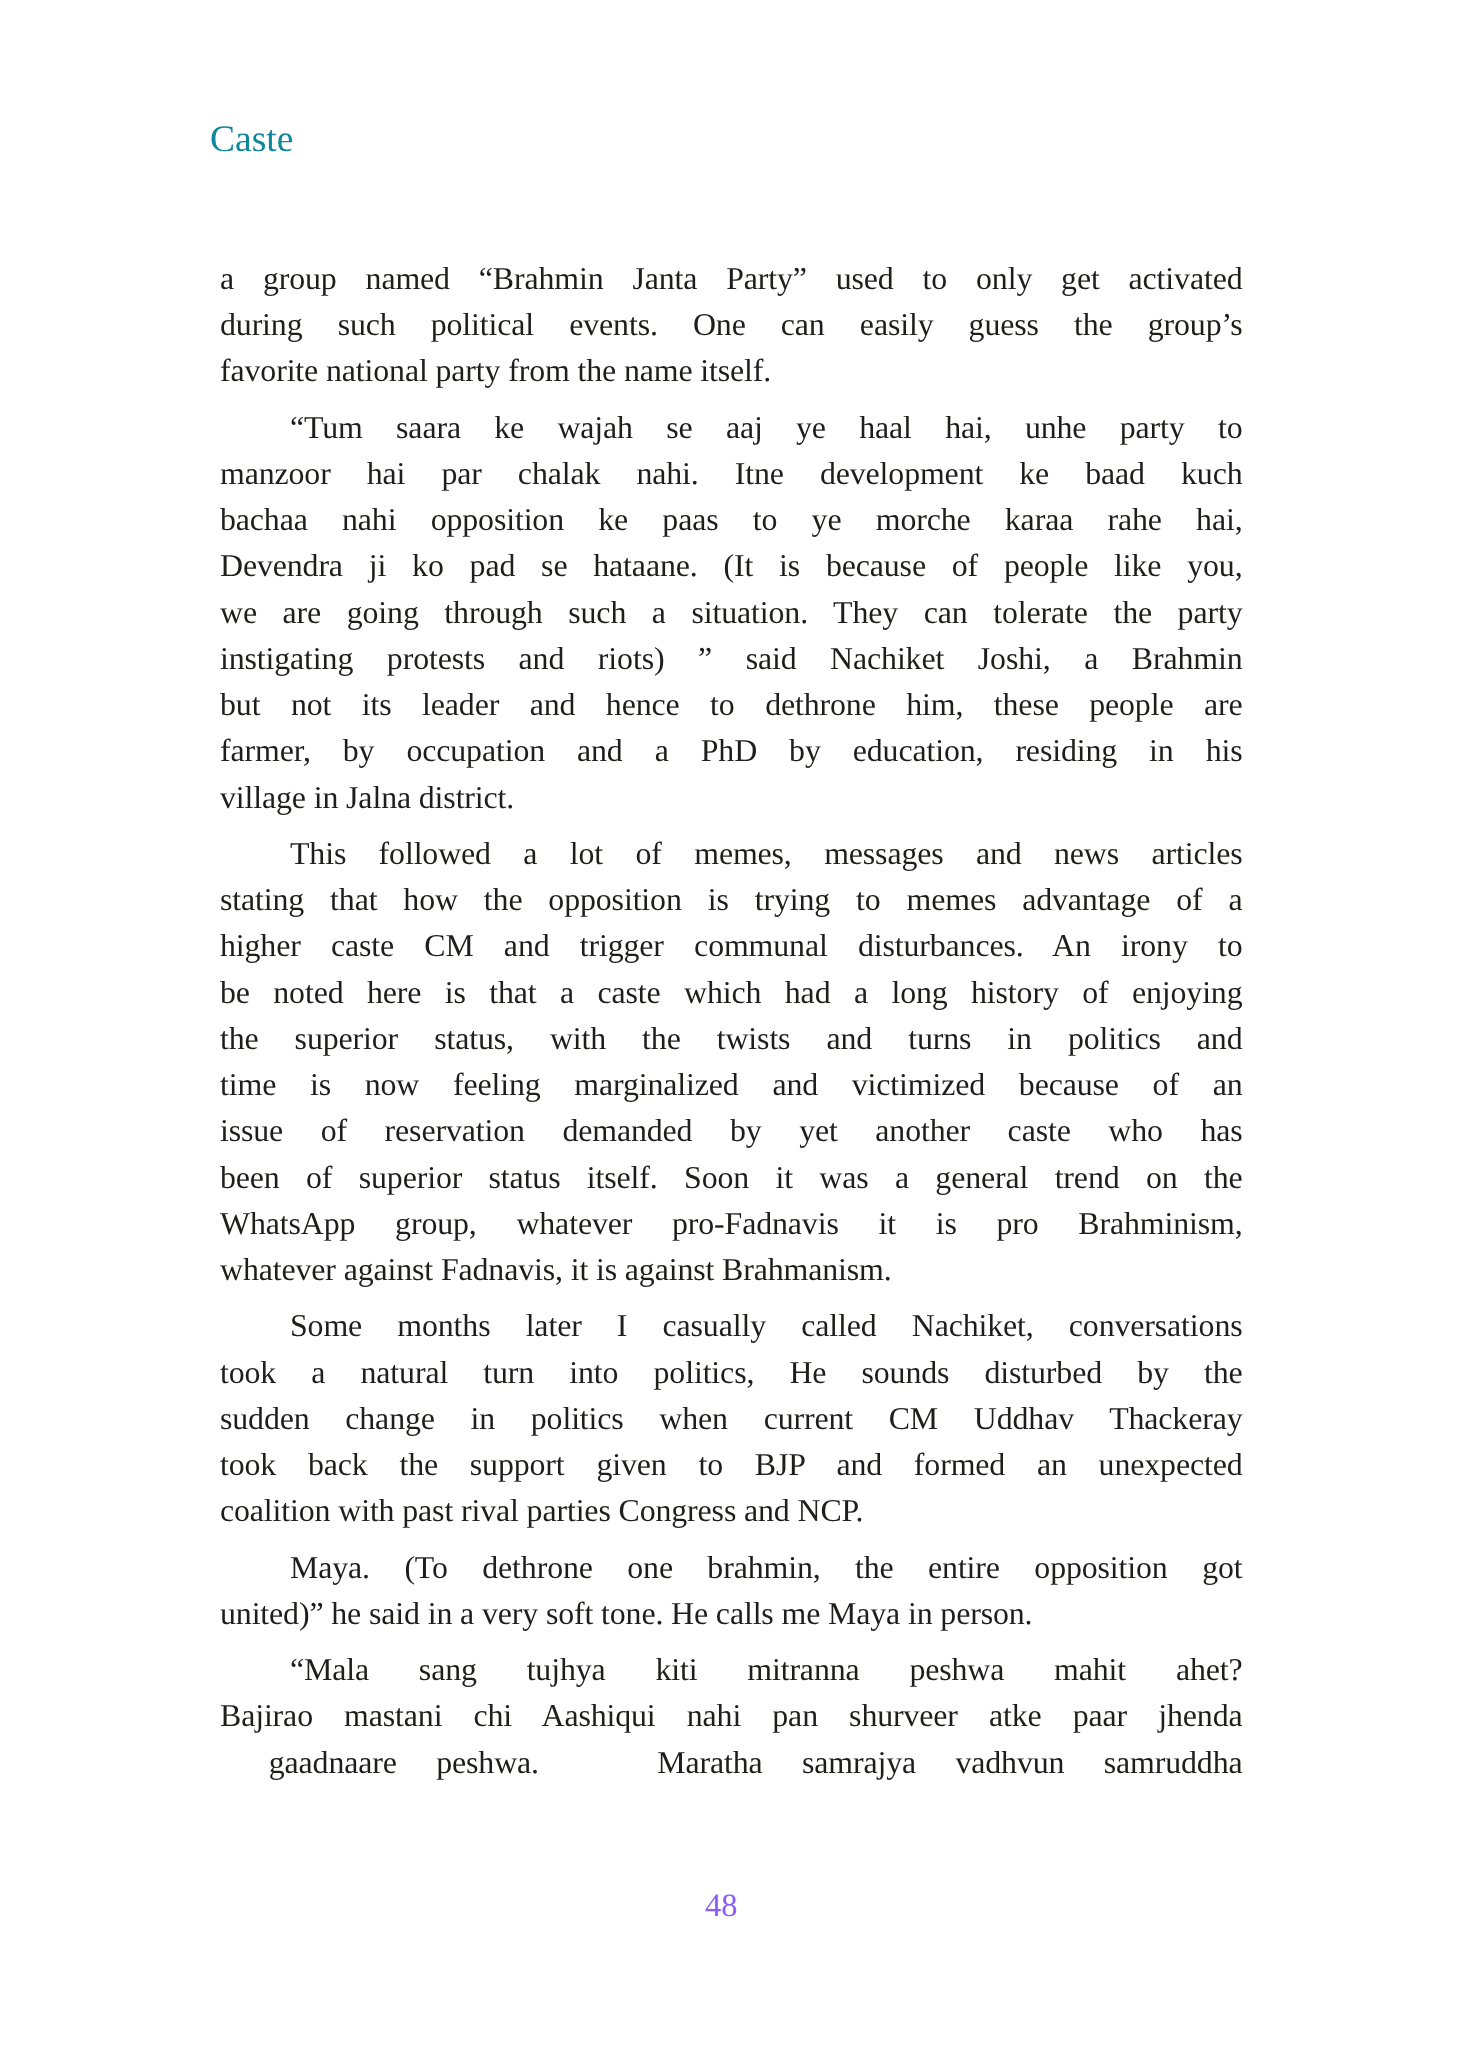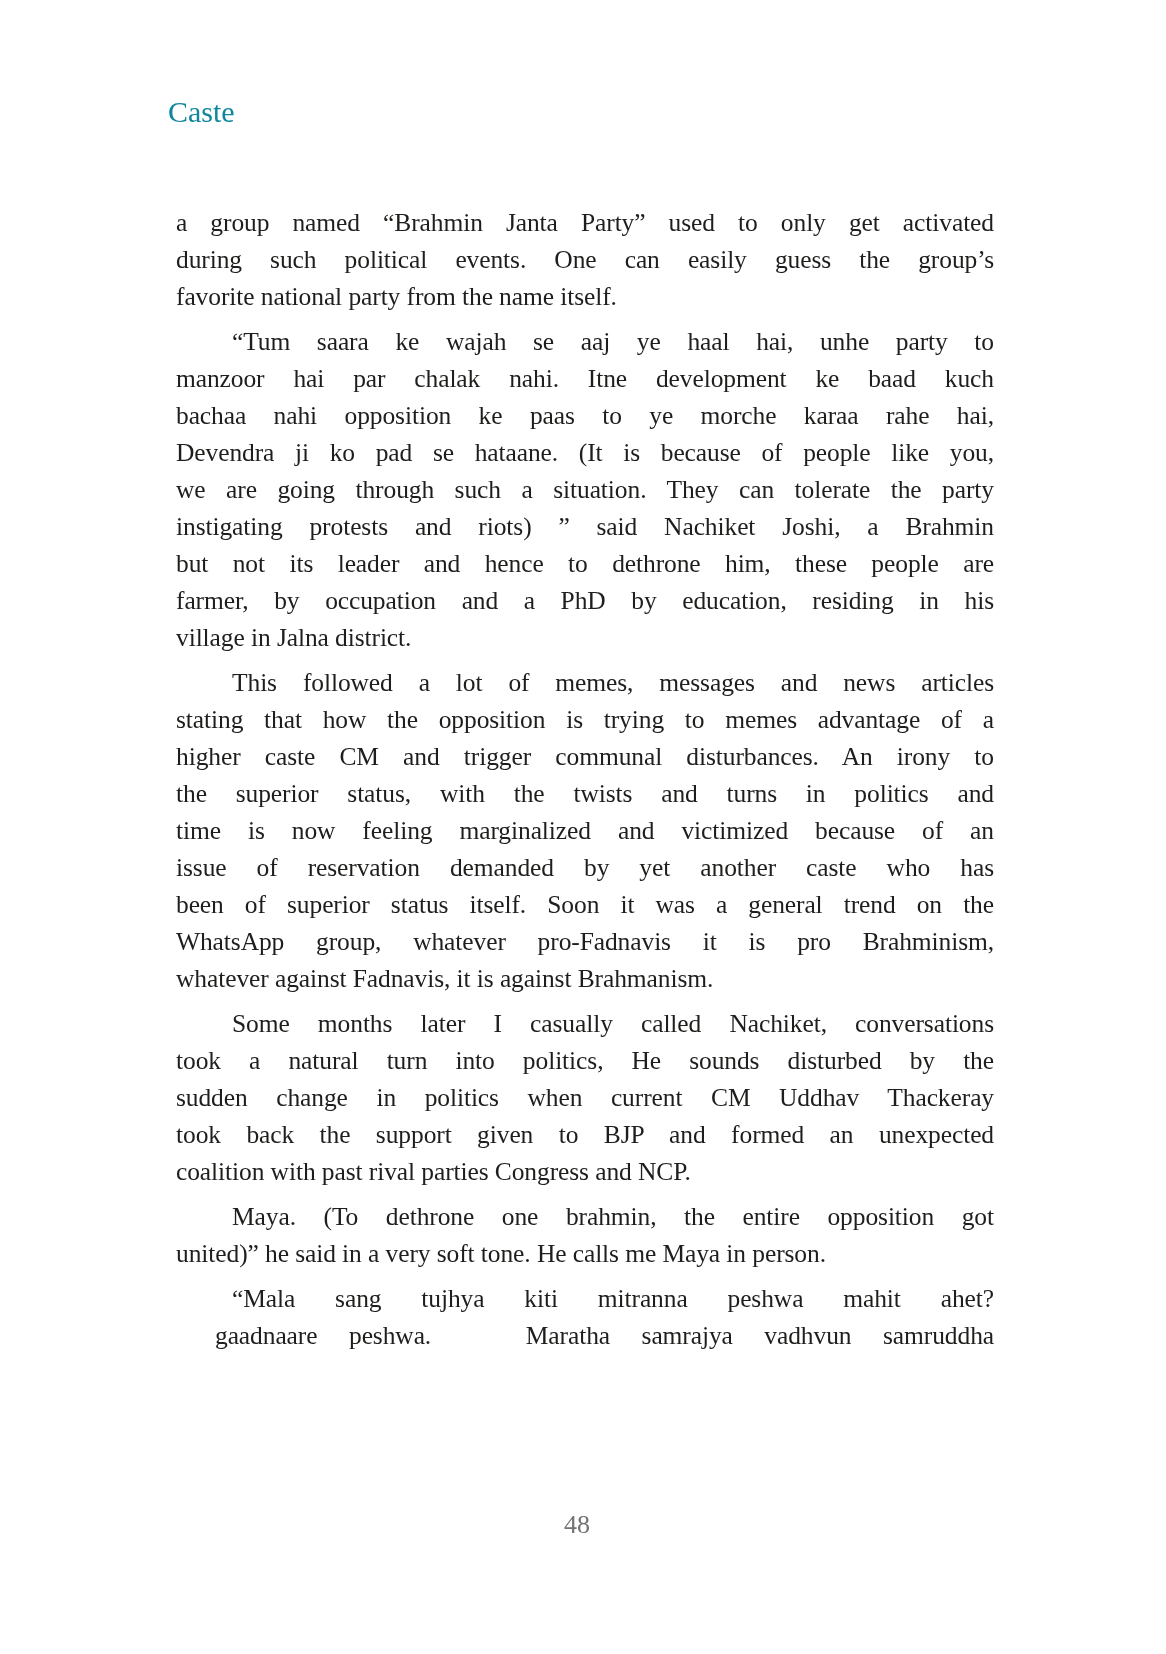--- a/index.html
+++ b/index.html
@@ -51,21 +51,21 @@
   .para.indented .line:first-child {
     text-indent: 56px;
   }
   .page-number {
     position: absolute;
     left: 168px;
     top: 1510px;
     width: 818px;
     text-align: center;
     font-size: 26px;
-    color: #737373;
+    color: #8b5cf6;
   }
 </style>
 </head>
 <body>
 
 <div class="page">
 
   <div class="chapter-title">Caste</div>
 
   <div class="body-text">
@@ -85,20 +85,21 @@
       <div class="line">instigating protests and riots) ” said Nachiket Joshi, a Brahmin</div>
       <div class="line">but not its leader and hence to dethrone him, these people are</div>
       <div class="line">farmer, by occupation and a PhD by education, residing in his</div>
       <div class="line">village in Jalna district.</div>
     </div>
 
     <div class="para indented">
       <div class="line">This followed a lot of memes, messages and news articles</div>
       <div class="line">stating that how the opposition is trying to memes advantage of a</div>
       <div class="line">higher caste CM and trigger communal disturbances. An irony to</div>
+      <div class="line">be noted here is that a caste which had a long history of enjoying</div>
       <div class="line">the superior status, with the twists and turns in politics and</div>
       <div class="line">time is now feeling marginalized and victimized because of an</div>
       <div class="line">issue of reservation demanded by yet another caste who has</div>
       <div class="line">been of superior status itself. Soon it was a general trend on the</div>
       <div class="line">WhatsApp group, whatever pro-Fadnavis it is pro Brahminism,</div>
       <div class="line">whatever against Fadnavis, it is against Brahmanism.</div>
     </div>
 
     <div class="para indented">
       <div class="line">Some months later I casually called Nachiket, conversations</div>
@@ -108,20 +109,21 @@
       <div class="line">coalition with past rival parties Congress and NCP.</div>
     </div>
 
     <div class="para indented">
       <div class="line">Maya. (To dethrone one brahmin, the entire opposition got</div>
       <div class="line">united)” he said in a very soft tone. He calls me Maya in person.</div>
     </div>
 
     <div class="para indented cont">
       <div class="line">“Mala sang tujhya kiti mitranna peshwa mahit ahet?</div>
+      <div class="line">Bajirao mastani chi Aashiqui nahi pan shurveer atke paar jhenda</div>
       <div class="line">gaadnaare peshwa.&nbsp;&nbsp; Maratha samrajya vadhvun samruddha</div>
     </div>
 
   </div>
 
   <div class="page-number">48</div>
 
 </div>
 
 </body></html>

